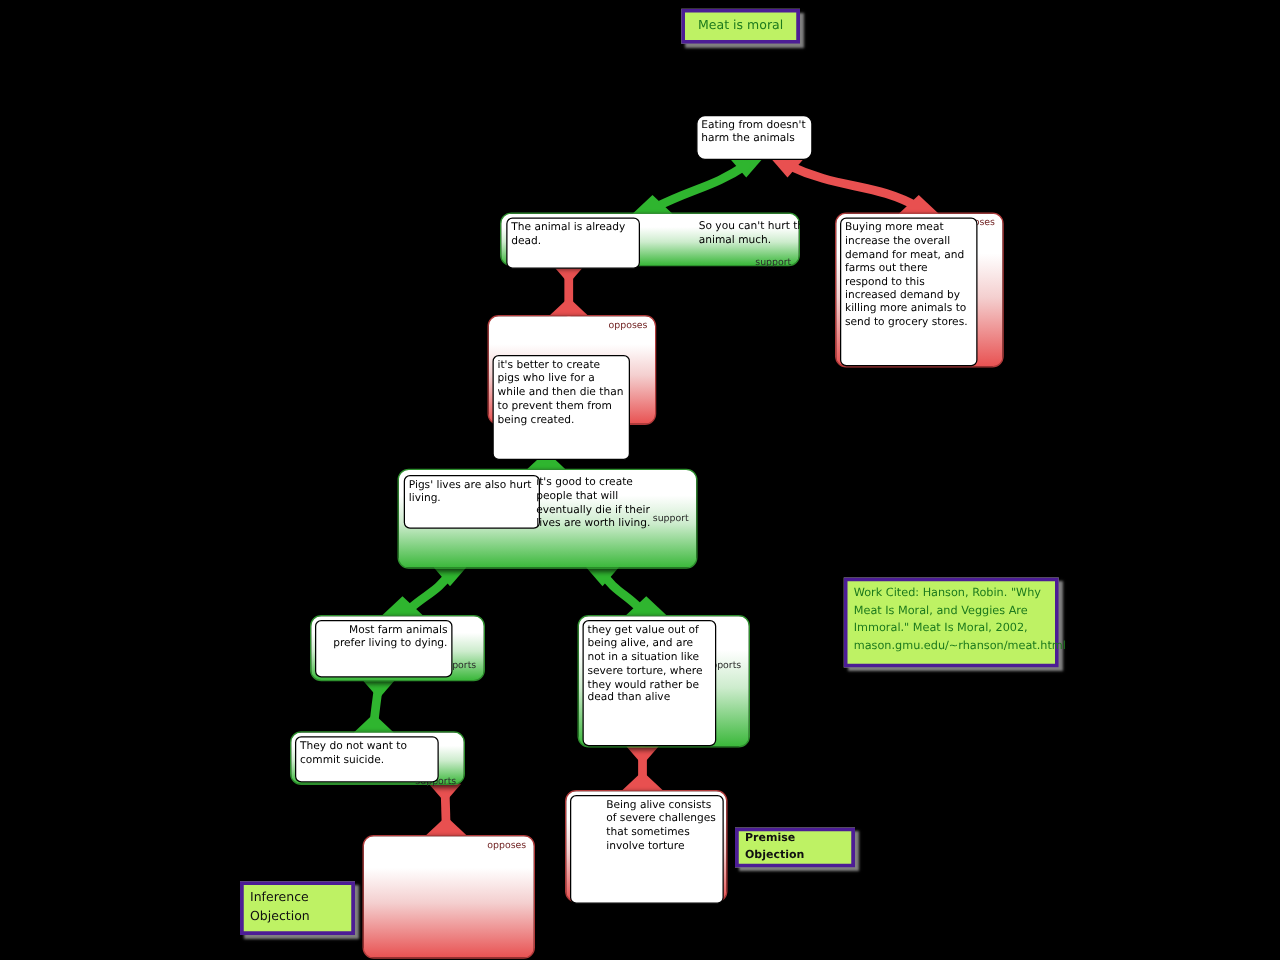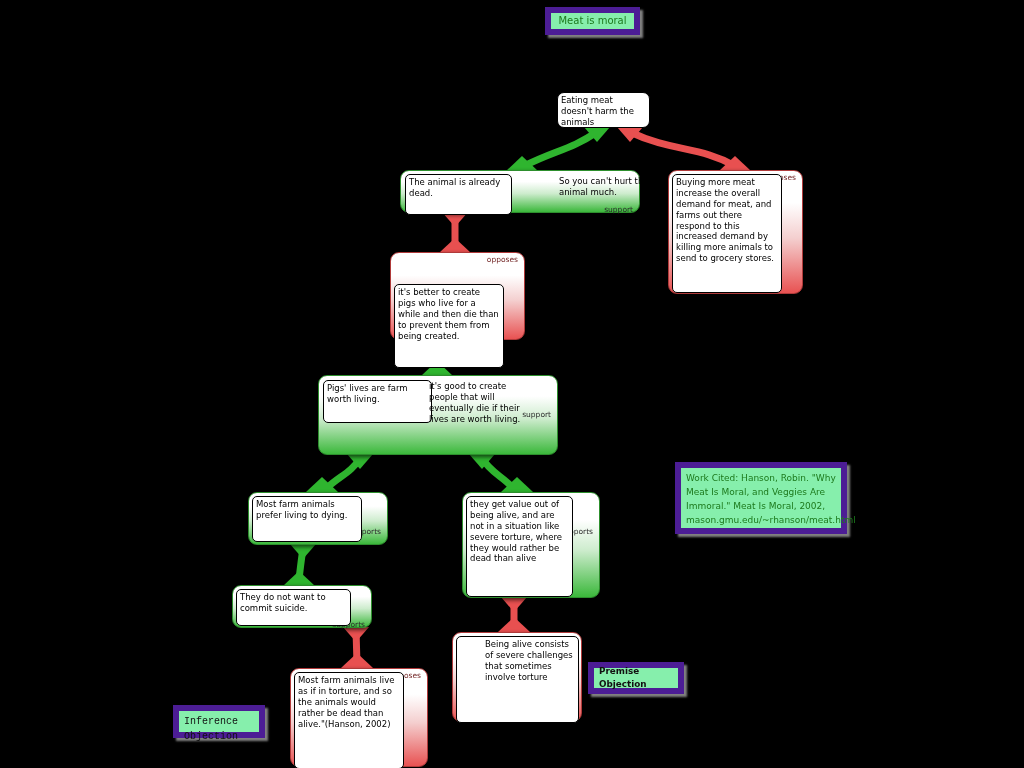--- a/index.html
+++ b/index.html
@@ -28,21 +28,21 @@
     background:linear-gradient(180deg,#ffffff 0%,#ffffff 26%,#f4cfcf 55%,#e85252 100%);
     border-color:#b03a3a;
   }
   .arg .stmt{position:absolute;}
   .arg-label{position:absolute;top:3px;right:6px;font-size:7.5px;line-height:1;}
   .support .arg-label{color:#2b2b2b;margin-top:32px;}
   .oppose .arg-label{color:#6e1f1f;}
   .free-text{position:absolute;font-size:8.5px;line-height:1.28;color:#000;}
 
   .note{
-    background:#86efac;border:6px solid #4c1d95;
+    background:#bef264;border:3px solid #4c1d95;
     box-shadow:3px 3px 2px rgba(150,150,150,0.85);
     font-size:9px;line-height:1.45;padding:4px 5px;color:#111;
   }
   .note.green{color:#1d7a1d;}
   .note.center{display:flex;align-items:center;justify-content:center;text-align:center;}
 </style>
 </head>
 <body>
 
 <div class="canvas">
@@ -109,66 +109,65 @@
   </div>
 
   <div class="node note green" style="left:675px;top:462px;width:172px;height:72px;line-height:1.55;">
     <span>Work Cited: Hanson, Robin. "Why Meat Is Moral, and Veggies Are Immoral." Meat Is Moral, 2002, mason.gmu.edu/~rhanson/meat.html</span>
   </div>
 
   <div class="node note" style="left:588px;top:662px;width:96px;height:32px;display:flex;align-items:center;font-size:8.8px;font-weight:bold;">
     <span>Premise Objection</span>
   </div>
 
-  <div class="node note" style="left:173px;top:705px;width:92px;height:33px;font-size:10px;font-family:Liberation Mono, monospace;">
+  <div class="node note" style="left:192px;top:705px;width:92px;height:43px;font-size:10px;">
     <span>Inference Objection</span>
   </div>
 
-  <div class="node stmt" style="left:557px;top:92px;width:93px;height:36px;border-radius:7px;">Eating meat doesn't harm the animals</div>
+  <div class="node stmt" style="left:557px;top:92px;width:93px;height:36px;border-radius:7px;">Eating from doesn't harm the animals</div>
 
   <div class="node arg support" style="left:400px;top:170px;width:240px;height:43px;">
     <span class="arg-label">support</span>
     <div class="stmt" style="left:4px;top:3px;width:99px;height:35px;">The animal is already dead.</div>
     <div class="free-text" style="left:110px;top:5px;width:96px;padding-left:48px;">So you can't hurt that animal much.</div>
   </div>
 
   <div class="node arg oppose" style="left:668px;top:170px;width:135px;height:124px;">
     <span class="arg-label">opposes</span>
     <div class="stmt" style="left:3px;top:3px;width:102px;height:113px;">Buying more meat increase the overall demand for meat, and farms out there respond to this increased demand by killing more animals to send to grocery stores.</div>
   </div>
 
   <div class="node arg oppose" style="left:390px;top:252px;width:135px;height:88px;">
     <span class="arg-label">opposes</span>
     <div class="stmt" style="left:3px;top:3px;width:102px;height:78px;margin-top:28px;">it's better to create pigs who live for a while and then die than to prevent them from being created.</div>
   </div>
 
   <div class="node arg support" style="left:318px;top:375px;width:240px;height:80px;">
     <span class="arg-label">support</span>
-    <div class="stmt" style="left:4px;top:4px;width:101px;height:37px;">Pigs' lives are farm worth living.</div>
+    <div class="stmt" style="left:4px;top:4px;width:101px;height:37px;">Pigs' lives are also hurt living.</div>
     <div class="free-text" style="left:110px;top:5px;width:104px;">it's good to create people that will eventually die if their lives are worth living.</div>
   </div>
 
   <div class="node arg support" style="left:248px;top:492px;width:140px;height:53px;">
     <span class="arg-label">supports</span>
-    <div class="stmt" style="left:3px;top:3px;width:102px;height:40px;">Most farm animals prefer living to dying.</div>
+    <div class="stmt" style="left:3px;top:3px;width:102px;height:40px;text-align:right;">Most farm animals prefer living to dying.</div>
   </div>
 
   <div class="node arg support" style="left:462px;top:492px;width:138px;height:106px;">
     <span class="arg-label">supports</span>
     <div class="stmt" style="left:3px;top:3px;width:99px;height:95px;">they get value out of being alive, and are not in a situation like severe torture, where they would rather be dead than alive</div>
   </div>
 
   <div class="node arg support" style="left:232px;top:585px;width:140px;height:43px;">
     <span class="arg-label">supports</span>
     <div class="stmt" style="left:3px;top:3px;width:107px;height:31px;">They do not want to commit suicide.</div>
   </div>
 
   <div class="node arg oppose" style="left:290px;top:668px;width:138px;height:99px;">
     <span class="arg-label">opposes</span>
-    <div class="stmt" style="left:3px;top:3px;width:102px;height:91px;">Most farm animals live as if in torture, and so the animals would rather be dead than alive."(Hanson, 2002)</div>
   </div>
 
   <div class="node arg oppose" style="left:452px;top:632px;width:130px;height:90px;">
     <span class="arg-label">opposes</span>
     <div class="stmt" style="left:3px;top:3px;width:90px;height:81px;padding-left:28px;">Being alive consists of severe challenges that sometimes involve torture</div>
   </div>
 
 </div>
 
 </body></html>

